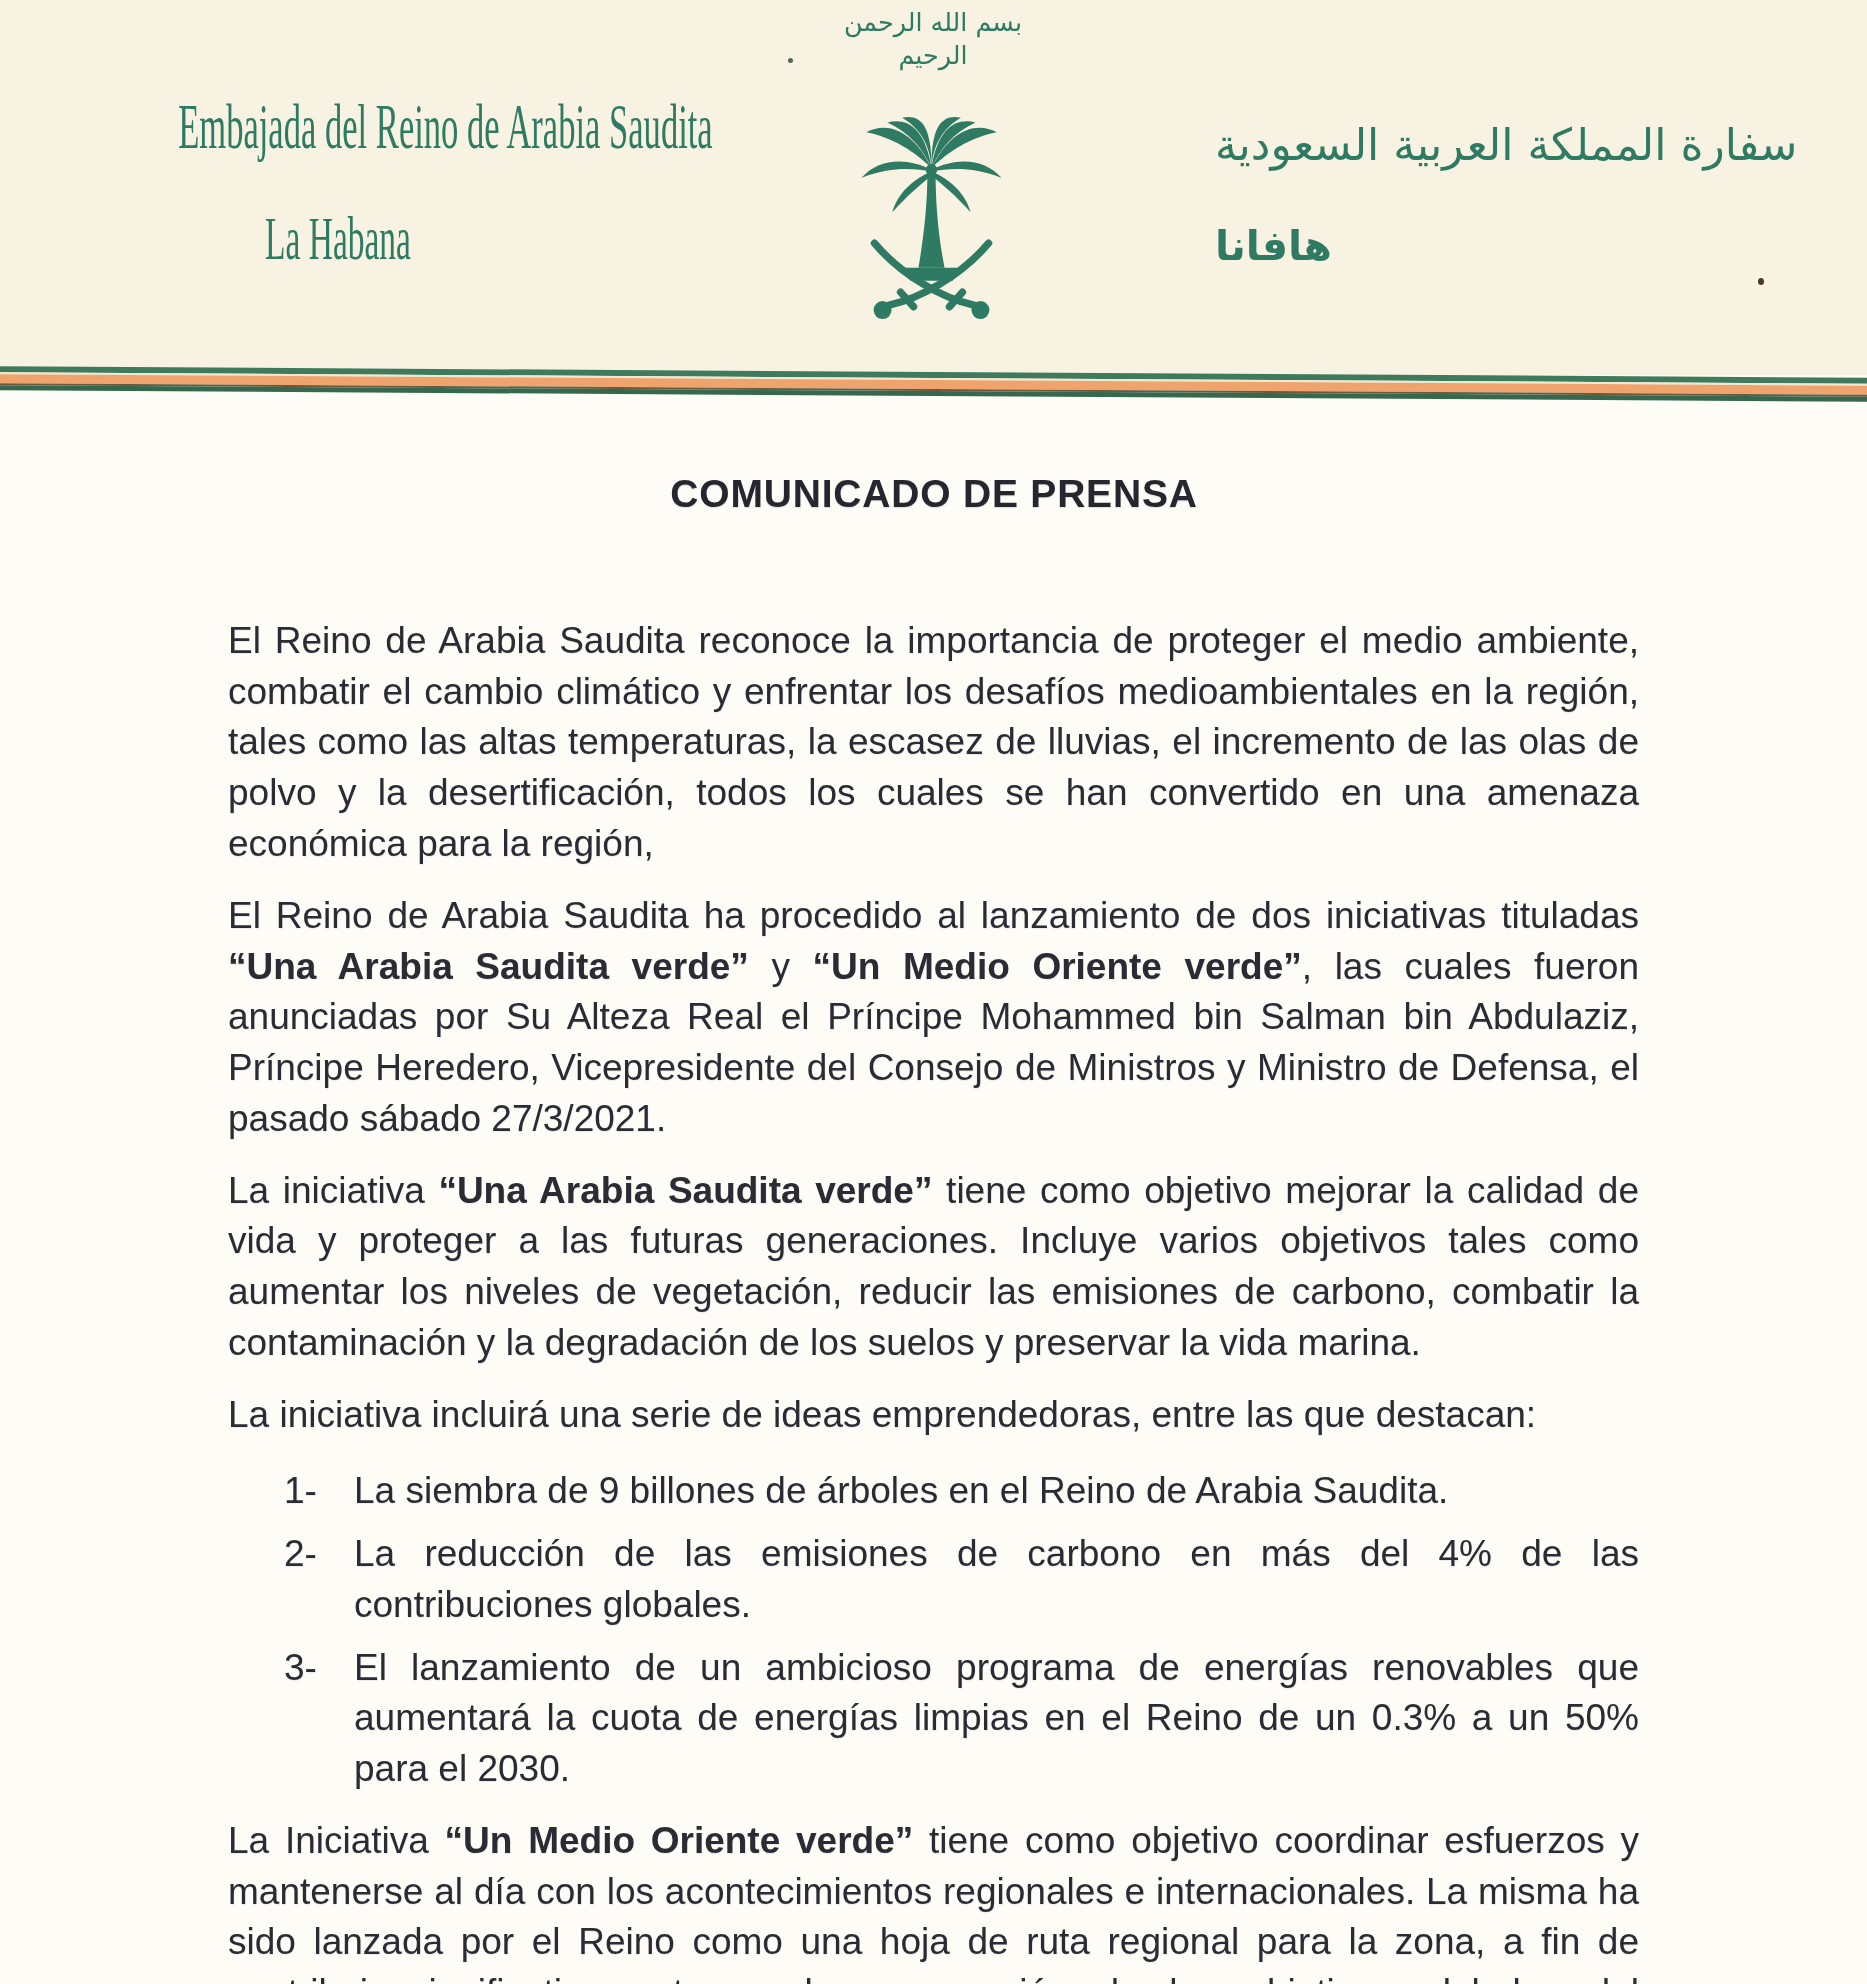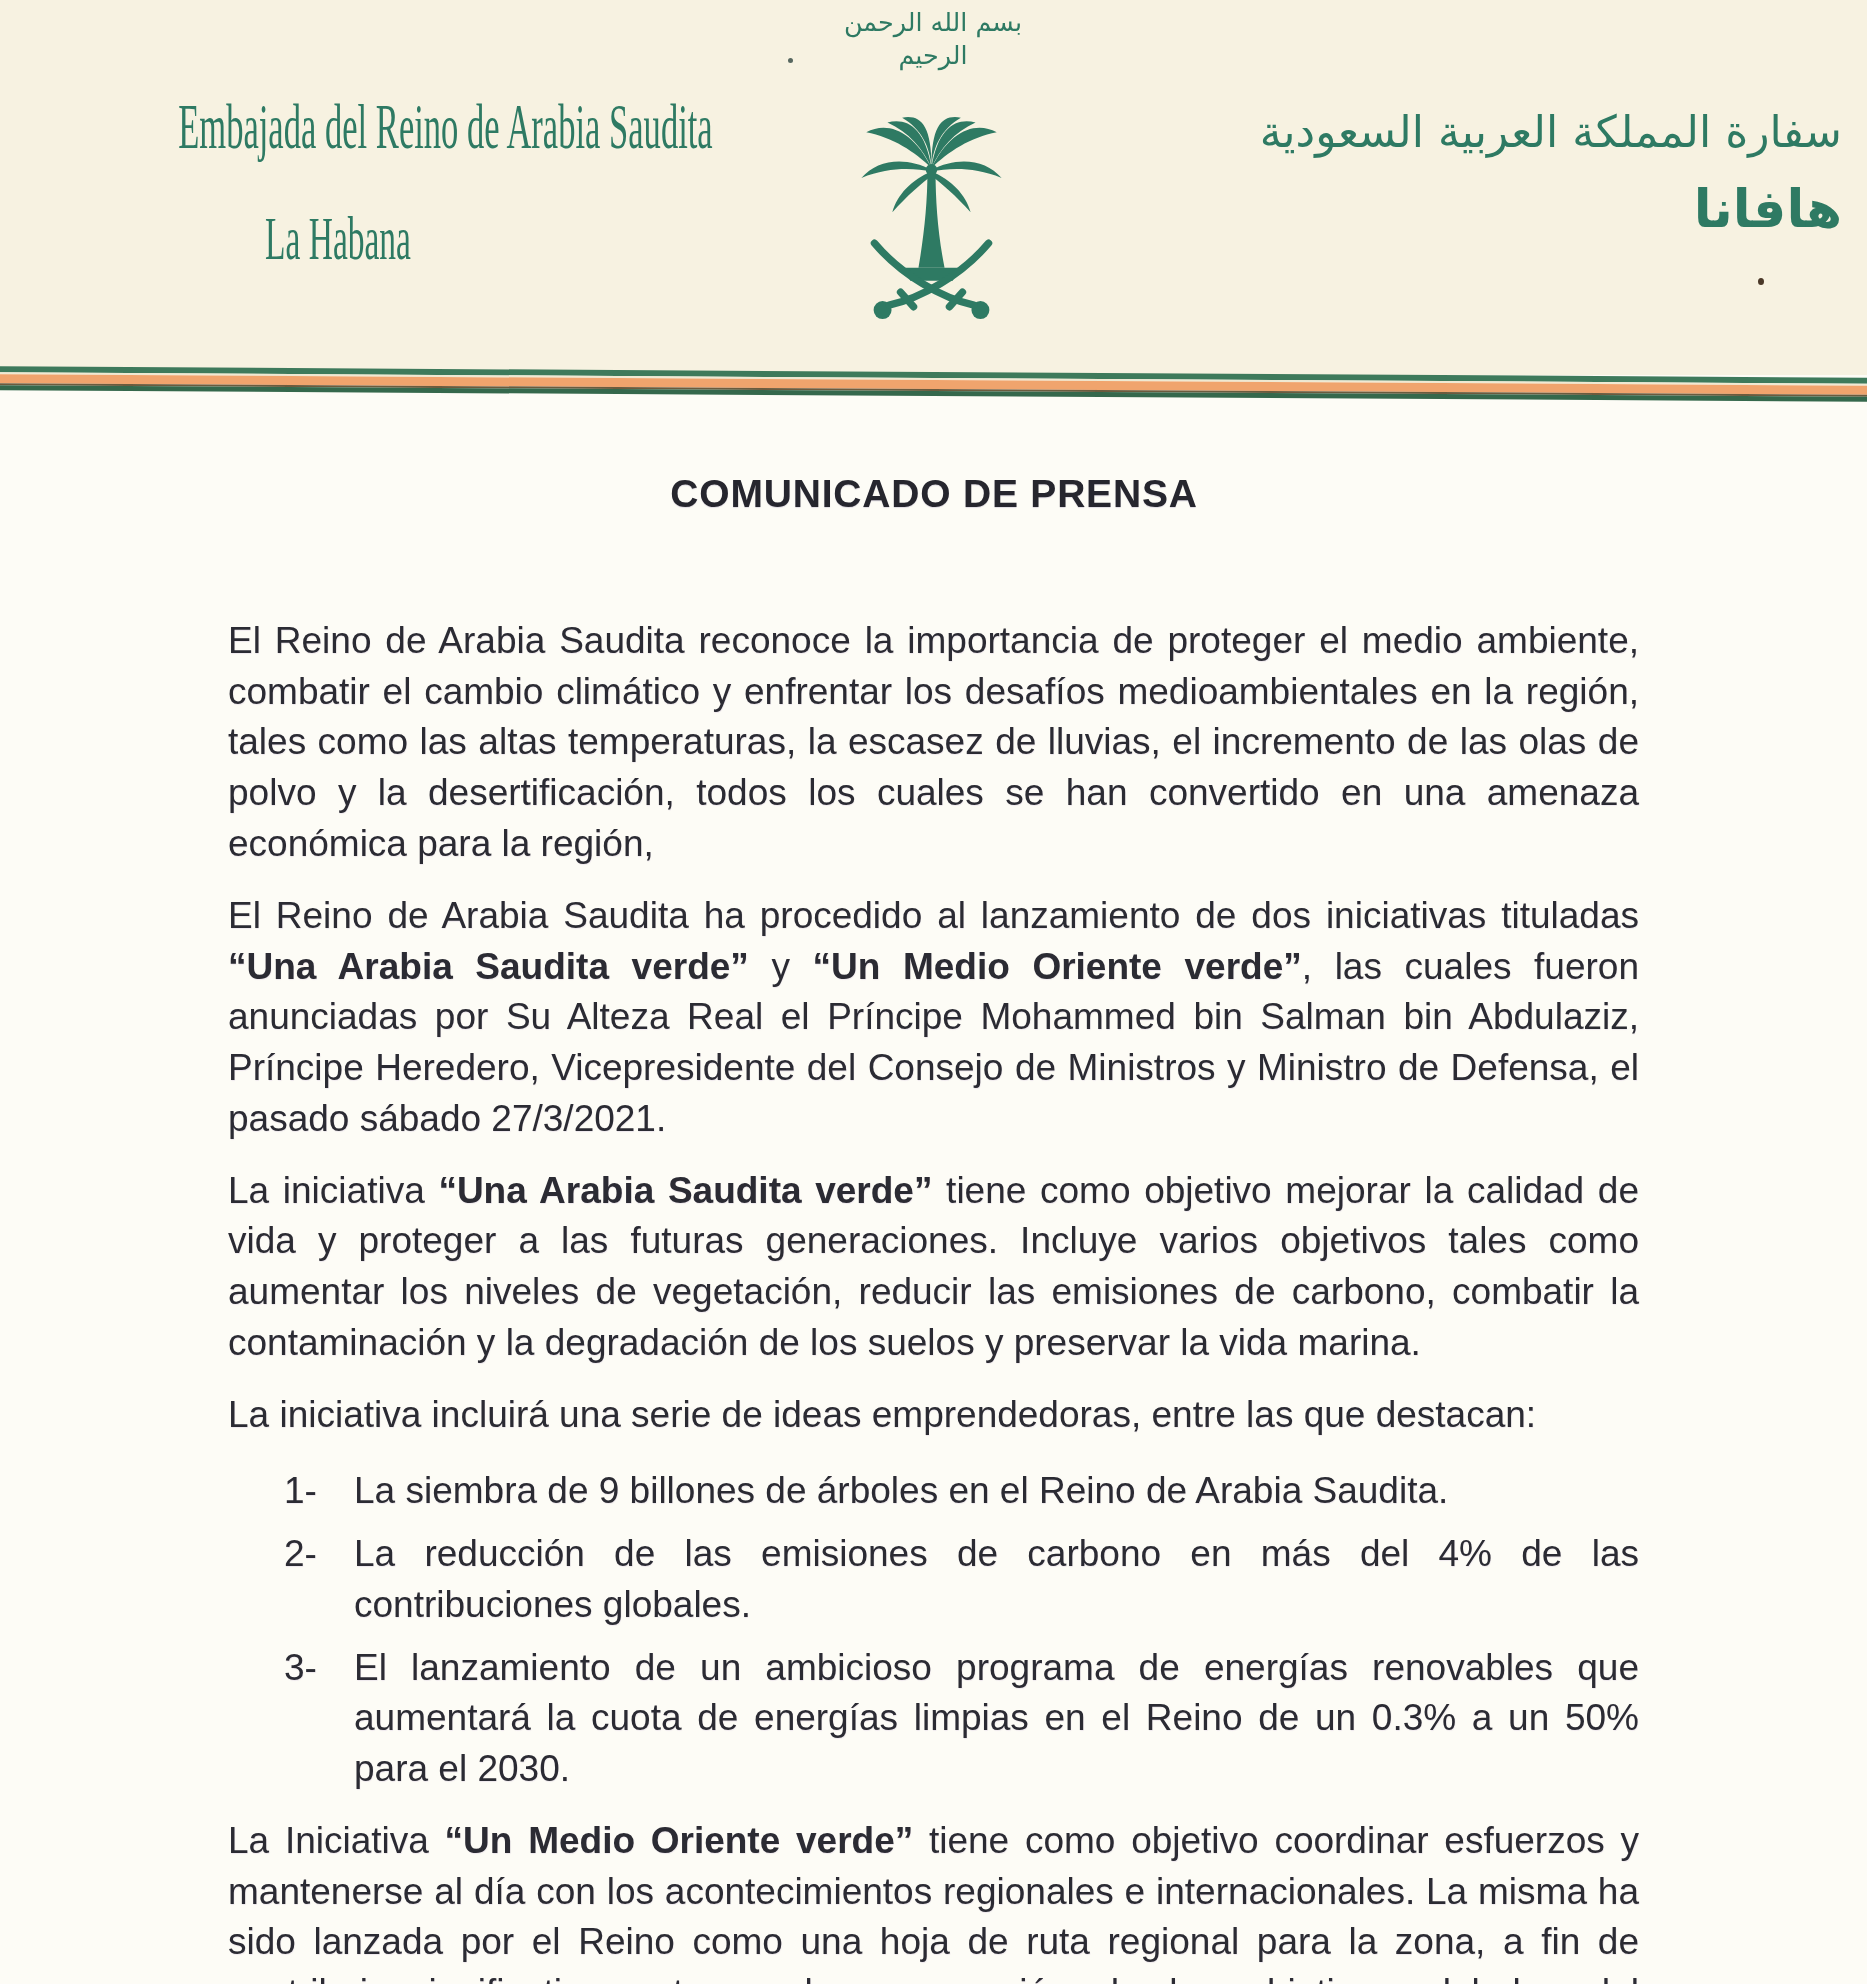--- a/index.html
+++ b/index.html
@@ -16,24 +16,24 @@
   .rule .g2{height:5.2px;background:#35684c;}
   .rule-top{top:372px;transform:rotate(.35deg);}
   
   .lh-es{position:absolute;left:42px;top:90px;width:592px;text-align:center;
          color:#2e7a63;font-family:"Liberation Serif",serif;}
   .lh-es .l1{font-size:64px;white-space:nowrap;transform:scaleX(.54);}
   .lh-es .l2{font-size:62px;white-space:nowrap;transform:scaleX(.54);margin-top:39px;}
   
   .bismillah{position:absolute;left:806px;top:6px;width:254px;text-align:center;direction:rtl;
              font-family:"DejaVu Sans",sans-serif;font-size:25.4px;line-height:1.28;color:#2e7a63;}
-  .lh-ar{position:absolute;left:1215px;top:106px;width:627px;text-align:right;direction:rtl;
+  .lh-ar{position:absolute;left:1215px;top:119px;width:627px;text-align:left;direction:rtl;
          font-family:"DejaVu Sans",sans-serif;color:#2e7a63;}
   .lh-ar .big{font-size:44px;white-space:nowrap;}
-  .lh-ar .havana{font-size:52px;font-weight:bold;margin-top:22px;}
+  .lh-ar .havana{font-size:41px;font-weight:bold;margin-top:52px;}
   
   .emblem{position:absolute;left:846px;top:116px;width:171px;height:212px;color:#2e7a63;}
   
   .title{position:absolute;left:0;top:472px;width:1868px;text-align:center;
          font-size:39px;font-weight:bold;letter-spacing:0.8px;color:#26262e;
          text-shadow:0 0.8px 0.8px rgba(90,70,140,.18);}
   
   .doc{position:absolute;left:228px;top:616px;width:1411px;font-size:37px;line-height:1.37;
        color:#2b2b33;text-align:justify;text-shadow:0.4px 0.8px 0.8px rgba(130,90,170,.12);}
   .doc p{margin:0 0 21.4px 0;}

